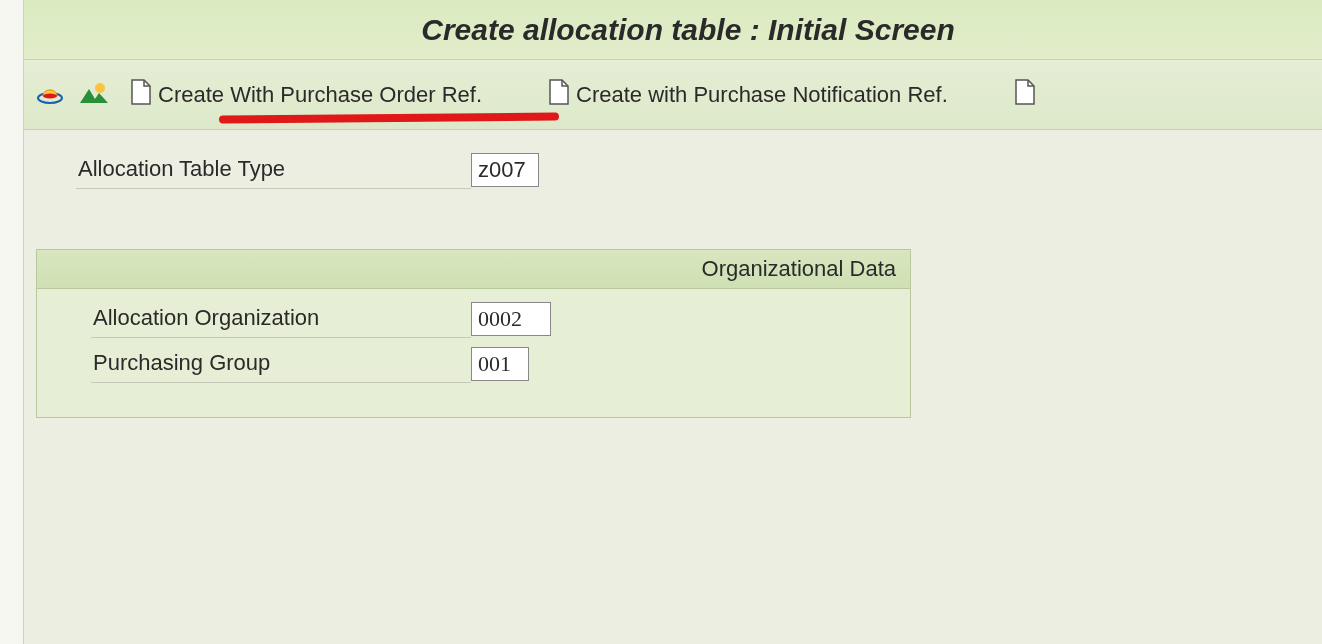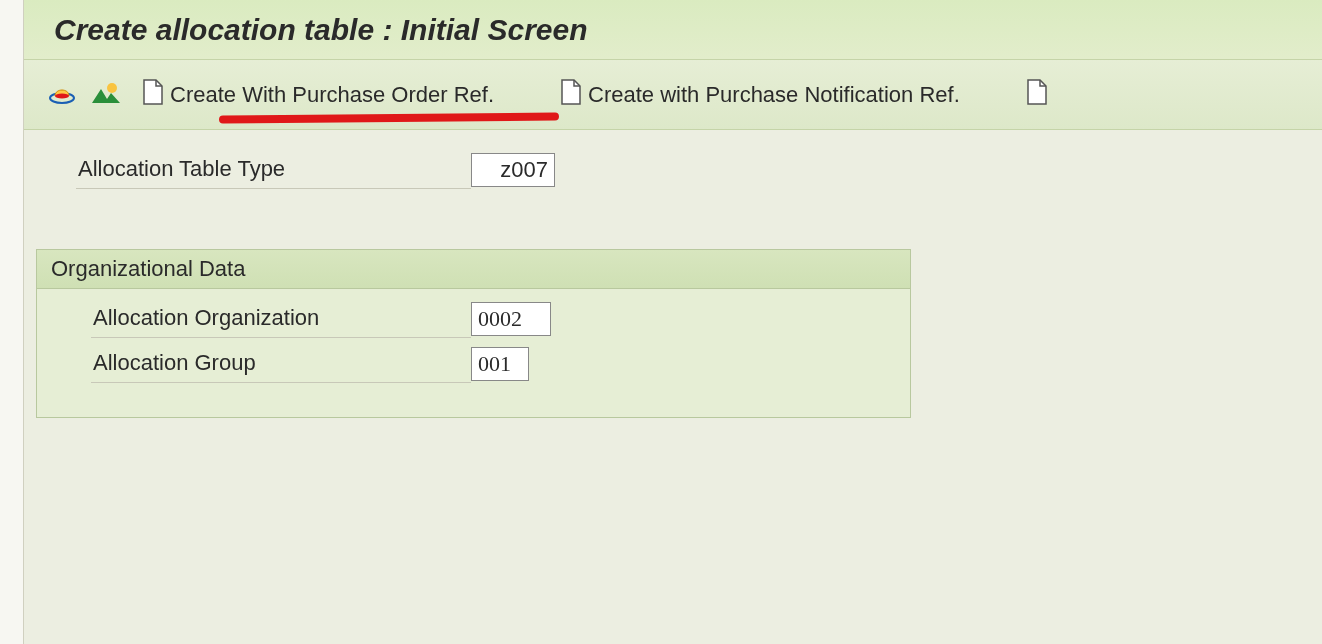--- a/index.html
+++ b/index.html
@@ -31,34 +31,35 @@
       right: 0;
       height: 644px;
     }
     .title-bar {
       height: 60px;
       background: linear-gradient(#daebc0, #e2edcb);
       border-bottom: 1px solid #c5d4a8;
       display: flex;
       align-items: center;
       padding-left: 30px;
+      justify-content: center;
     }
     .title-text {
       font-size: 30px;
       font-weight: bold;
       font-style: italic;
       color: #2a2a2a;
     }
     .toolbar {
       height: 70px;
       background: linear-gradient(#e6eed5, #dde8c9);
       border-bottom: 1px solid #c5d4a8;
       display: flex;
       align-items: center;
-      padding-left: 20px;
+      padding-left: 8px;
       gap: 8px;
       position: relative;
     }
     .toolbar-icon-btn {
       width: 36px;
       height: 36px;
       display: flex;
       align-items: center;
       justify-content: center;
       cursor: pointer;
@@ -96,36 +97,37 @@
       padding: 6px 0 6px 2px;
     }
     .field-input {
       border: 1px solid #888;
       background: #fff;
       font-size: 22px;
       padding: 3px 6px;
       color: #2a2a2a;
       font-family: Arial, Helvetica, sans-serif;
     }
-    .field-input.w-type { width: 84px; text-align: right; }
+    .field-input.w-type { width: 68px; }
     .field-input.w-org { width: 80px; font-family: Liberation Serif, serif; }
     .field-input.w-grp { width: 58px; font-family: Liberation Serif, serif; }
     .group-box {
       margin-top: 60px;
       width: 875px;
       border: 1px solid #b8c89e;
       background: #e6eed5;
       padding-bottom: 28px;
     }
     .group-header {
       background: linear-gradient(#d8e6bf, #cfe0b4);
       border-bottom: 1px solid #b8c89e;
       padding: 6px 14px;
       font-size: 22px;
       color: #2a2a2a;
+      text-align: right;
     }
     .group-content {
       padding: 10px 14px 0 14px;
     }
     .group-content .field-row {
       margin-bottom: 6px;
     }
     .group-content .field-label {
       width: 380px;
     }
@@ -222,21 +224,21 @@
     <div class="group-box">
       <div class="group-header">Organizational Data</div>
       <div class="group-content">
 
         <div class="field-row">
           <div class="field-label">Allocation Organization</div>
           <input class="field-input w-org" value="0002" style="">
         </div>
 
         <div class="field-row">
-          <div class="field-label">Allocation Group</div>
+          <div class="field-label">Purchasing Group</div>
           <input class="field-input w-grp" value="001" style="">
         </div>
 
       </div>
     </div>
 
   </div>
 
   <div class="red-underline"></div>
 

